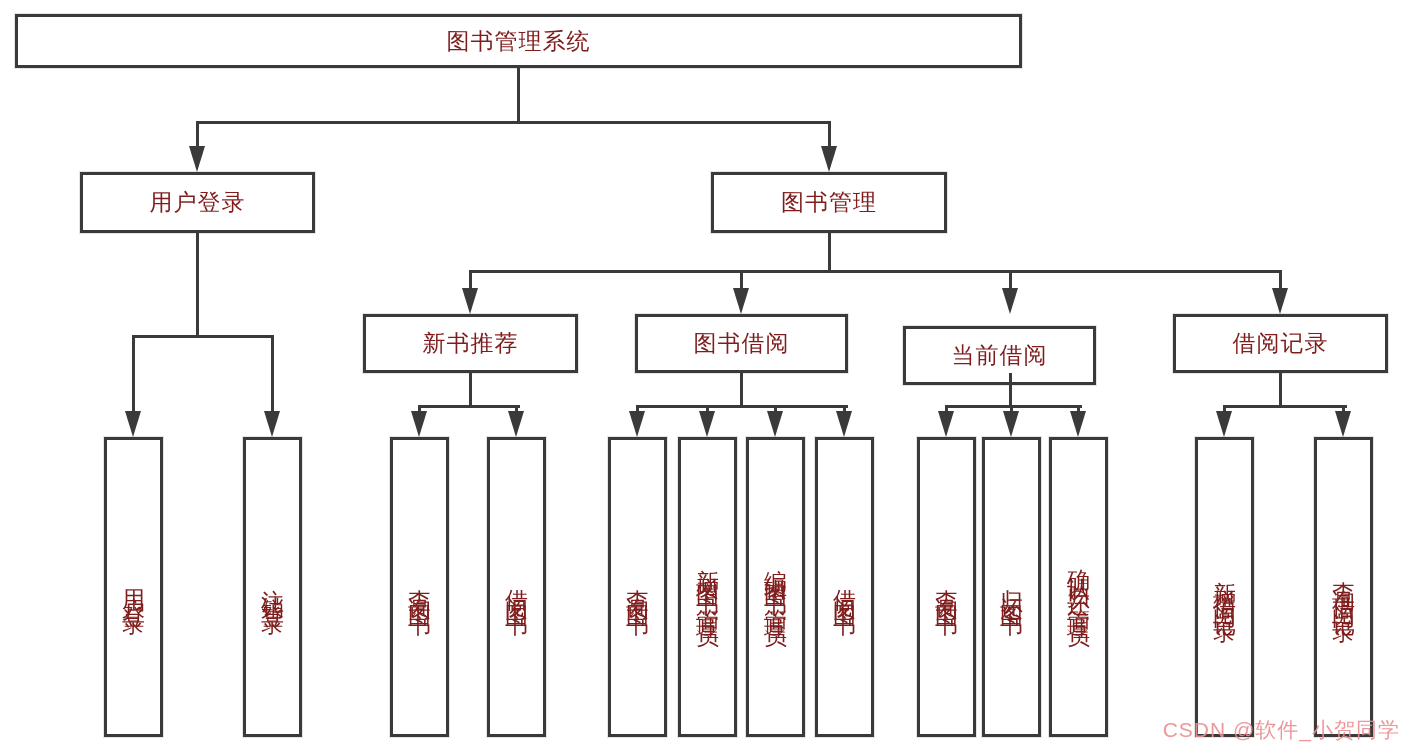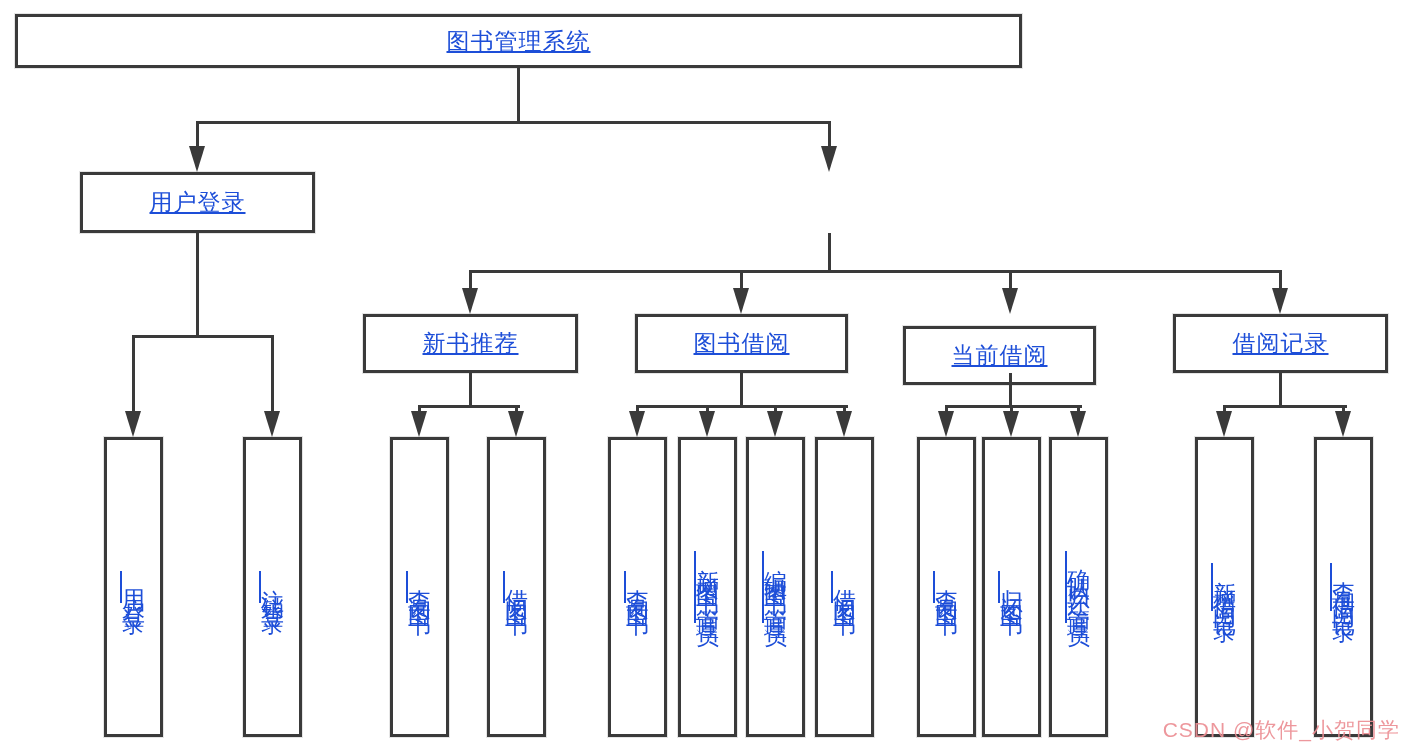--- a/index.html
+++ b/index.html
@@ -12,25 +12,24 @@
     overflow: hidden;
   }
   .box {
     position: absolute;
     box-sizing: border-box;
     border: 3px solid #3a3a3a;
     background: #ffffff;
     display: flex;
     align-items: center;
     justify-content: center;
-    color: #1d4ed8;
+    color: #7f1d1d;
     font-size: 23px;
     letter-spacing: 1px;
     box-shadow: 0 0 0 1px rgba(0,0,0,0.10);
-    text-decoration: underline;
   }
   .vtext {
     writing-mode: vertical-rl;
     text-orientation: mixed;
     letter-spacing: 8px;
     line-height: 1;
     white-space: nowrap;
   }
   .hline, .vline { position: absolute; background: #3a3a3a; }
   .arrow {
@@ -61,20 +60,23 @@
 
   <div class="vline" style="left:517px; top:68px; width:3px; height:56px;"></div>
   <div class="hline" style="left:196px; top:121px; width:635px; height:3px;"></div>
   <div class="vline" style="left:196px; top:121px; width:3px; height:30px;"></div>
   <div class="arrow" style="left:189px; top:146px;"></div>
   <div class="vline" style="left:828px; top:121px; width:3px; height:30px;"></div>
   <div class="arrow" style="left:821px; top:146px;"></div>
 
   <div class="box" style="left:80px; top:172px; width:235px; height:61px;">
     <span>用户登录</span>
+  </div>
+  <div class="box" style="left:711px; top:172px; width:236px; height:61px;">
+    <span>图书管理</span>
   </div>
 
   <div class="vline" style="left:196px; top:233px; width:3px; height:105px;"></div>
   <div class="hline" style="left:132px; top:335px; width:142px; height:3px;"></div>
   <div class="vline" style="left:132px; top:335px; width:3px; height:80px;"></div>
   <div class="arrow" style="left:125px; top:411px;"></div>
   <div class="vline" style="left:271px; top:335px; width:3px; height:80px;"></div>
   <div class="arrow" style="left:264px; top:411px;"></div>
 
   <div class="vline" style="left:828px; top:233px; width:3px; height:40px;"></div>

